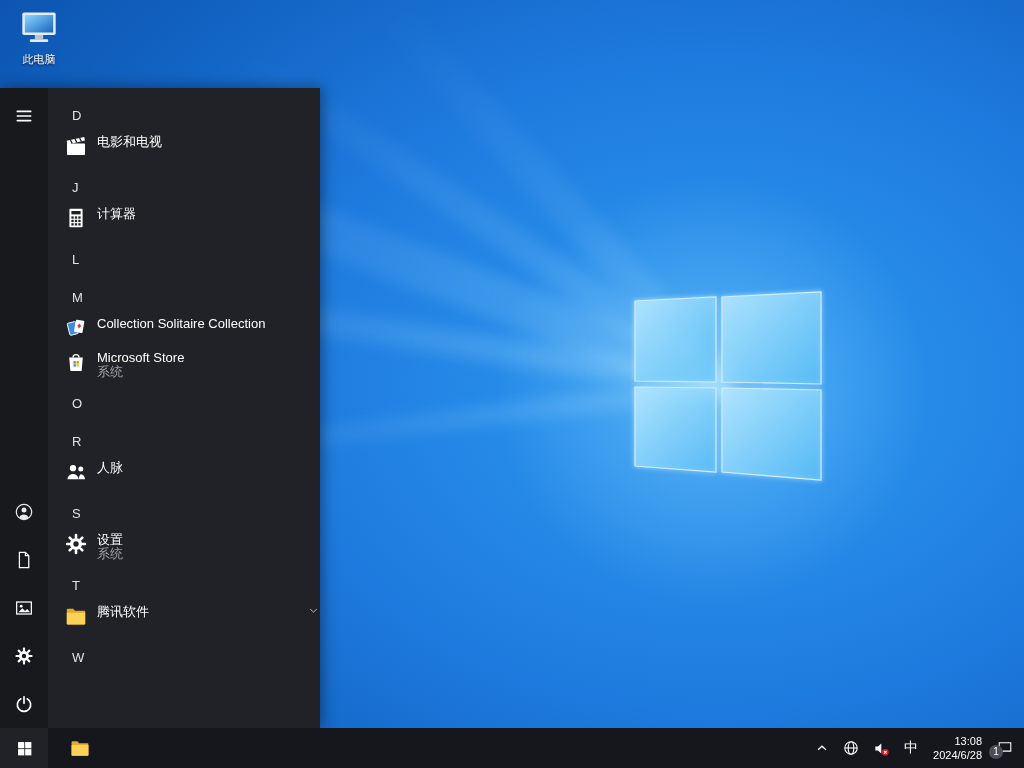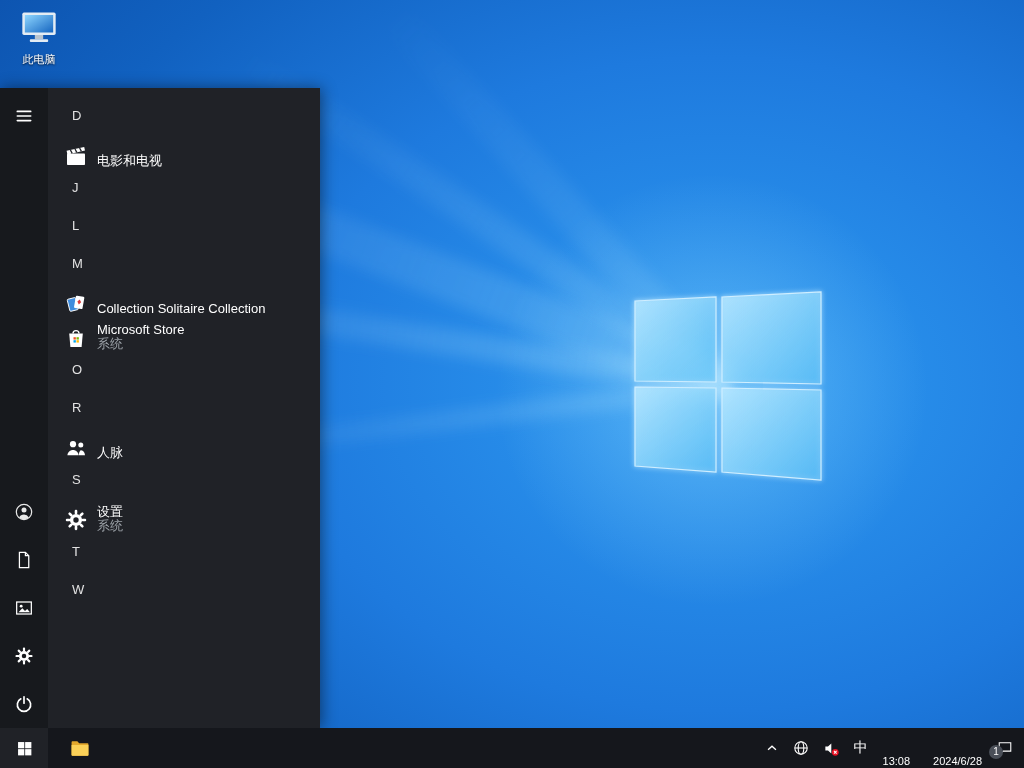--- a/index.html
+++ b/index.html
@@ -39,42 +39,42 @@
   .rail { width:48px; flex:none; display:flex; flex-direction:column; align-items:center; background:#17191d; }
   .rail-top { padding-top:4px; }
   .rail-bottom { margin-top:auto; display:flex; flex-direction:column; }
   .rail-btn { width:48px; height:48px; display:flex; align-items:center; justify-content:center; }
   .rail-btn .icon { width:20px; height:20px; display:block; }
   .rail-btn .icon svg { width:100%; height:100%; display:block; }
 
   .app-list { flex:1; padding-top:8px; overflow:hidden; }
   .section-header { height:38px; display:flex; align-items:center; padding-left:24px;
     font-size:13px; color:#e2e2e2; }
-  .app-row { height:34px; display:flex; align-items:flex-end; padding:0 0 0 16px; color:#fff; }
+  .app-row { height:34px; display:flex; align-items:flex-start; padding:0 0 0 16px; color:#fff; }
   .app-row .icon { width:24px; height:24px; flex:none; display:flex; align-items:center; justify-content:center; }
   .app-row .icon svg { width:100%; height:100%; display:block; }
   .app-text { margin-left:9px; flex:1; min-width:0; }
   .app-name { font-size:13px; line-height:15px; white-space:nowrap; overflow:hidden; }
   .app-subtitle { font-size:13px; line-height:13px; color:#9aa0a6; }
   .app-row .chevron { margin-left:auto; width:13px; height:13px; flex:none; }
   .app-row .chevron svg { width:100%; height:100%; display:block; }
 
   
   .taskbar { position:absolute; left:0; bottom:0; width:1024px; height:40px;
     background:#15171c; display:flex; align-items:stretch; z-index:20; }
   .task-btn { width:48px; display:flex; align-items:center; justify-content:center; }
   .task-btn.start-active { background:rgba(255,255,255,.05); }
   .task-btn .icon { display:block; line-height:0; }
   .explorer-btn { margin-left:8px; }
   .tray { margin-left:auto; display:flex; align-items:center; height:100%; padding-right:4px; }
   .tray-item { height:100%; display:flex; align-items:center; justify-content:center;
     padding:0 7px; color:#fff; line-height:0; }
   .tray-item.ime { font-size:14px; line-height:normal; }
-  .tray-item.clock { flex-direction:row; align-items:flex-end; justify-content:center;
-    font-size:11px; line-height:14px; padding:0 8px;gap:23px; }
+  .tray-item.clock { flex-direction:column; align-items:flex-end; justify-content:center;
+    font-size:11px; line-height:14px; padding:0 8px; }
   .icon-wrap { position:relative; display:block; line-height:0; }
   .badge { position:absolute; left:-8px; bottom:-3px; min-width:14px; height:14px;
     border-radius:7px; background:#4a4f58; color:#fff; font-size:10px; line-height:14px;
     text-align:center; padding:0 2px; }
 </style>
 </head>
 <body>
 
 <div class="wallpaper">
   <div class="beam b1"></div>
@@ -205,20 +205,42 @@
               <line x1="11" y1="5" x2="12.8" y2="8.4"></line>
               <line x1="15.6" y1="4" x2="17.4" y2="7.4"></line>
             </g>
           </svg>
         </span>
         <div class="app-text">
           <div class="app-name">电影和电视</div>
         </div>
       </div>
       <div class="section-header">J</div>
+      <div class="app-row">
+        <span class="icon">
+          <svg viewBox="0 0 24 24">
+            <rect x="5.4" y="2.8" width="13.2" height="18.4" rx="1" fill="#fff"></rect>
+            <rect x="7.4" y="5" width="9.2" height="3.4" fill="#202227"></rect>
+            <g fill="#202227">
+              <rect x="7.4" y="10.4" width="2.3" height="2.3"></rect>
+              <rect x="10.85" y="10.4" width="2.3" height="2.3"></rect>
+              <rect x="14.3" y="10.4" width="2.3" height="2.3"></rect>
+              <rect x="7.4" y="13.8" width="2.3" height="2.3"></rect>
+              <rect x="10.85" y="13.8" width="2.3" height="2.3"></rect>
+              <rect x="14.3" y="13.8" width="2.3" height="2.3"></rect>
+              <rect x="7.4" y="17.2" width="2.3" height="2.3"></rect>
+              <rect x="10.85" y="17.2" width="2.3" height="2.3"></rect>
+              <rect x="14.3" y="17.2" width="2.3" height="2.3"></rect>
+            </g>
+          </svg>
+        </span>
+        <div class="app-text">
+          <div class="app-name">计算器</div>
+        </div>
+      </div>
       <div class="section-header">L</div>
       <div class="section-header">M</div>
       <div class="app-row">
         <span class="icon">
           <svg viewBox="0 0 24 24">
             <g transform="rotate(-14 9 13)">
               <rect x="4.6" y="6.2" width="8.6" height="12.4" rx="1" fill="#3f8cdd" stroke="#fff" stroke-width="0.9"></rect>
             </g>
             <g transform="rotate(10 15 12)">
               <rect x="10.6" y="4.2" width="8.6" height="12.4" rx="1" fill="#fff"></rect>
@@ -280,20 +302,36 @@
             </g>
             <circle cx="12" cy="12" r="2.7" fill="#202227"></circle>
           </svg>
         </span>
         <div class="app-text">
           <div class="app-name">设置</div>
           <div class="app-subtitle">系统</div>
         </div>
       </div>
       <div class="section-header">T</div>
+      <div class="app-row">
+        <span class="icon">
+          <svg viewBox="0 0 24 24">
+            <path d="M2.8 5.6c0-.5.4-.9.9-.9h5.4l2 2h9.2c.5 0 .9.4.9.9v12c0 .5-.4.9-.9.9H3.7c-.5 0-.9-.4-.9-.9z" fill="#e3a82d"></path>
+            <path d="M2.8 8.8h18.4v10.8c0 .5-.4.9-.9.9H3.7c-.5 0-.9-.4-.9-.9z" fill="#fbd158"></path>
+          </svg>
+        </span>
+        <div class="app-text">
+          <div class="app-name">腾讯软件</div>
+        </div>
+        <span class="chevron">
+          <svg viewBox="0 0 24 24">
+            <path d="M6 9.5l6 5.5 6-5.5" fill="none" stroke="#cfcfcf" stroke-width="1.6"></path>
+          </svg>
+        </span>
+      </div>
       <div class="section-header">W</div>
     </div>
 </div>
 
 <div class="taskbar">
   <button class="task-btn start-active">
     <span class="icon">
       <svg viewBox="0 0 24 24" width="17" height="17">
           <g fill="#fff">
         <rect x="2.9" y="2.9" width="8.8" height="8.8"></rect>

